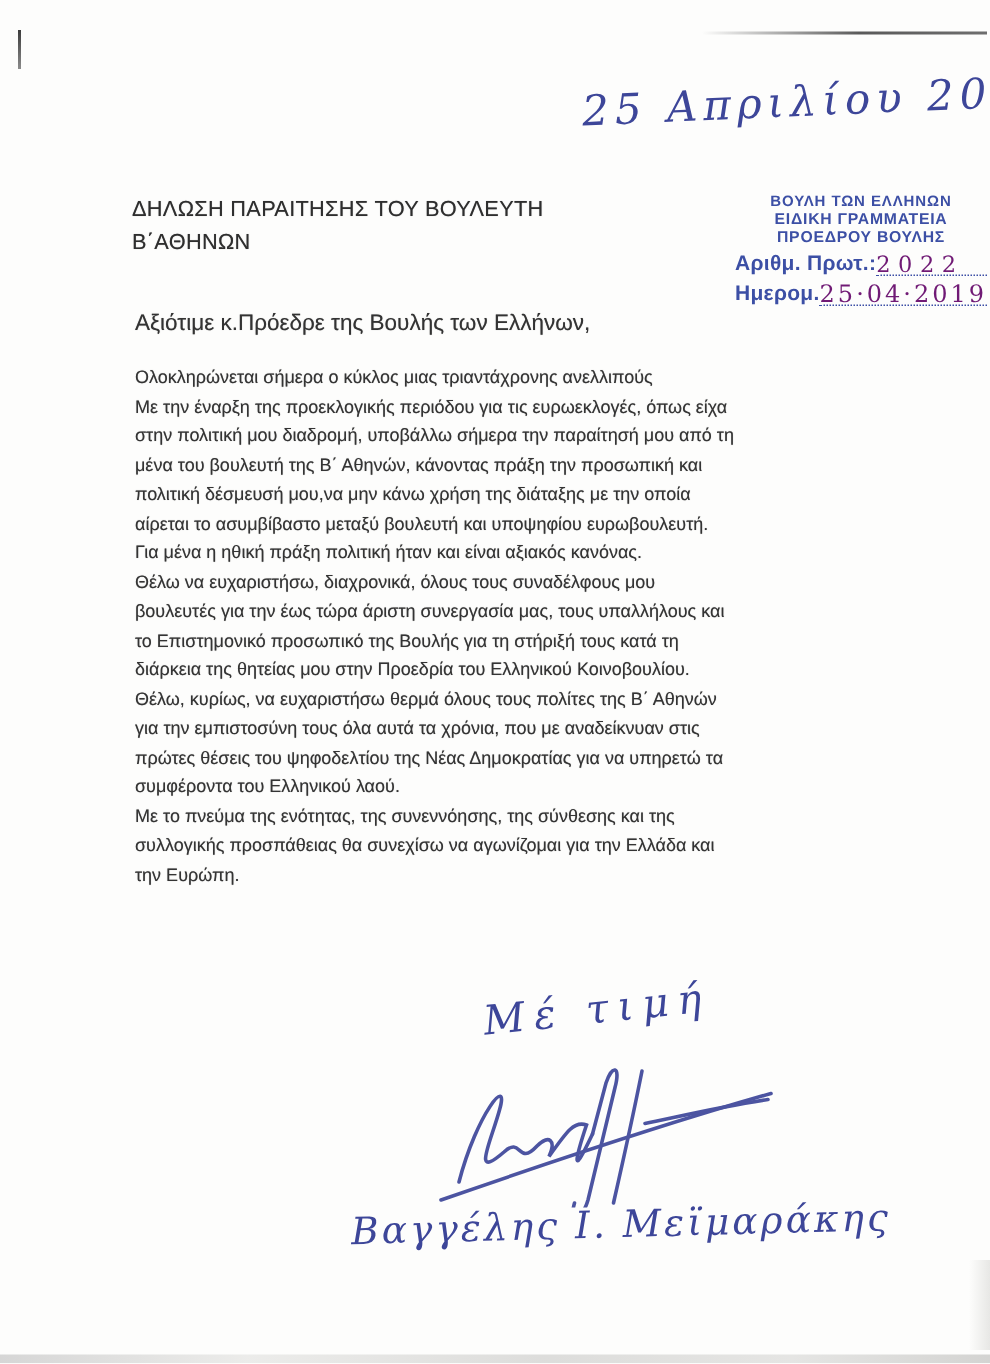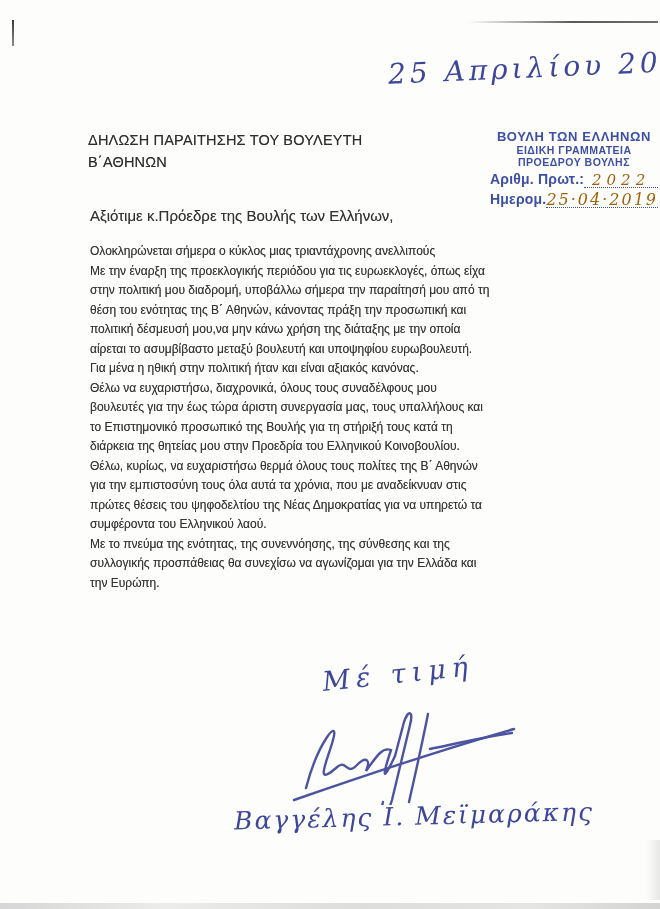--- a/index.html
+++ b/index.html
@@ -73,35 +73,34 @@
     position:absolute;left:90px;top:242px;width:502px;
     color:#343434;font-size:12px;line-height:19.5px;
     text-shadow:0 0 .5px rgba(40,40,40,.5);
   }
 
   
   .stamp{
     position:absolute;left:490px;top:129px;width:168px;
     color:#3c4fa5;text-align:center;
   }
-  .stamp .s1{font-size:13px;font-weight:bold;letter-spacing:.6px;white-space:nowrap;}
+  .stamp .s1{font-size:10px;font-weight:bold;letter-spacing:.6px;white-space:nowrap;}
   .stamp .s2{font-size:10.5px;font-weight:bold;letter-spacing:.5px;line-height:11.5px;white-space:nowrap;}
   .stamp .s2.first{margin-top:1px;}
   .stamp .srow{
     display:flex;align-items:flex-end;margin-top:3px;text-align:left;
   }
   .stamp .slabel{
     font-size:14px;font-weight:bold;letter-spacing:.2px;white-space:nowrap;
     padding-bottom:1px;
   }
   .stamp .sfill{
     flex:1;border-bottom:1.6px dotted #3c4fa5;
-    text-align:center;
-    font-family:"DejaVu Serif", serif;font-style:italic;
-    color:#a16207;line-height:.85;
+    font-family:"DejaVu Serif", serif;
+    color:#701a75;line-height:.85;
   }
   .stamp .sval-num{font-size:15px;letter-spacing:5px;}
   .stamp .sval-date{font-size:16px;letter-spacing:2px;white-space:nowrap;}
 </style>
 </head>
 <body>
 
 <div class="page">
 
   <div class="artifact-top-left"></div>
@@ -128,24 +127,24 @@
       <span class="sfill sval-date">25·04·2019</span>
     </div>
   </div>
 
   <div class="salutation">Αξιότιμε κ.Πρόεδρε της Βουλής των Ελλήνων,</div>
 
   <div class="body-text">
       <div>Ολοκληρώνεται σήμερα ο κύκλος μιας τριαντάχρονης ανελλιπούς</div>
       <div>Με την έναρξη της προεκλογικής περιόδου για τις ευρωεκλογές, όπως είχα</div>
       <div>στην πολιτική μου διαδρομή, υποβάλλω σήμερα την παραίτησή μου από τη</div>
-      <div>θέση του ενότητας της Β΄ Αθηνών, κάνοντας πράξη την προσωπική και</div>
+      <div>μένα του βουλευτή της Β΄ Αθηνών, κάνοντας πράξη την προσωπική και</div>
       <div>πολιτική δέσμευσή μου,να μην κάνω χρήση της διάταξης με την οποία</div>
       <div>αίρεται το ασυμβίβαστο μεταξύ βουλευτή και υποψηφίου ευρωβουλευτή.</div>
-      <div>Για μένα η ηθική στην πολιτική ήταν και είναι αξιακός κανόνας.</div>
+      <div>Για μένα η ηθική πράξη πολιτική ήταν και είναι αξιακός κανόνας.</div>
       <div>Θέλω να ευχαριστήσω, διαχρονικά, όλους τους συναδέλφους μου</div>
       <div>βουλευτές για την έως τώρα άριστη συνεργασία μας, τους υπαλλήλους και</div>
       <div>το Επιστημονικό προσωπικό της Βουλής για τη στήριξή τους κατά τη</div>
       <div>διάρκεια της θητείας μου στην Προεδρία του Ελληνικού Κοινοβουλίου.</div>
       <div>Θέλω, κυρίως, να ευχαριστήσω θερμά όλους τους πολίτες της Β΄ Αθηνών</div>
       <div>για την εμπιστοσύνη τους όλα αυτά τα χρόνια, που με αναδείκνυαν  στις</div>
       <div>πρώτες θέσεις του ψηφοδελτίου της Νέας Δημοκρατίας για να υπηρετώ τα</div>
       <div>συμφέροντα του Ελληνικού λαού.</div>
       <div>Με το πνεύμα της ενότητας, της συνεννόησης, της σύνθεσης και της</div>
       <div>συλλογικής προσπάθειας θα συνεχίσω να αγωνίζομαι για την Ελλάδα και</div>

